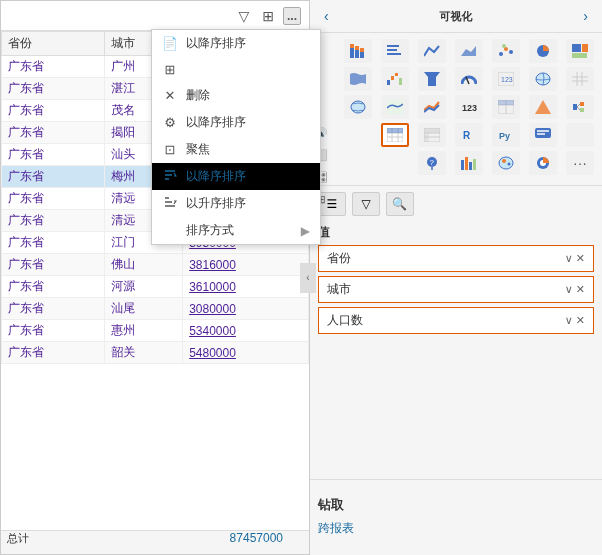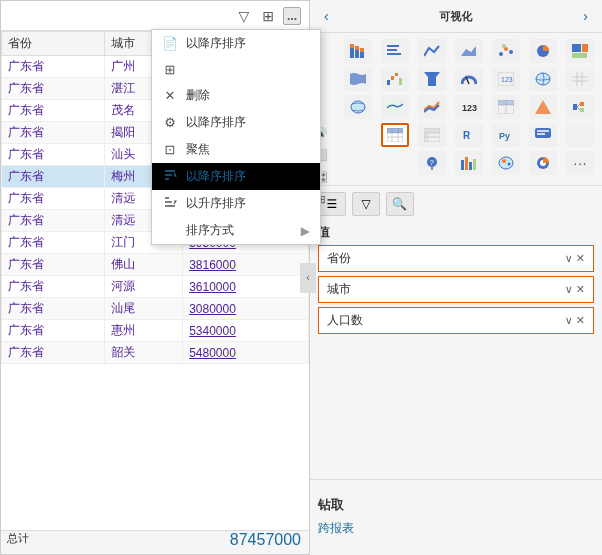--- a/index.html
+++ b/index.html
@@ -115,23 +115,23 @@
       background: #f5f5f5;
     }
 
     .footer-label {
       color: #333;
       font-size: 11px;
     }
 
     .footer-value {
       color: #1a6ba0;
-      font-size: 16px;
+      font-size: 12px;
       margin-left: auto;
-      margin-right: 2px;
+      margin-right: 20px;
     }
 
     
     .context-menu {
       position: absolute;
       top: 28px;
       left: 150px;
       width: 170px;
       background: white;
       border: 1px solid #ccc;

